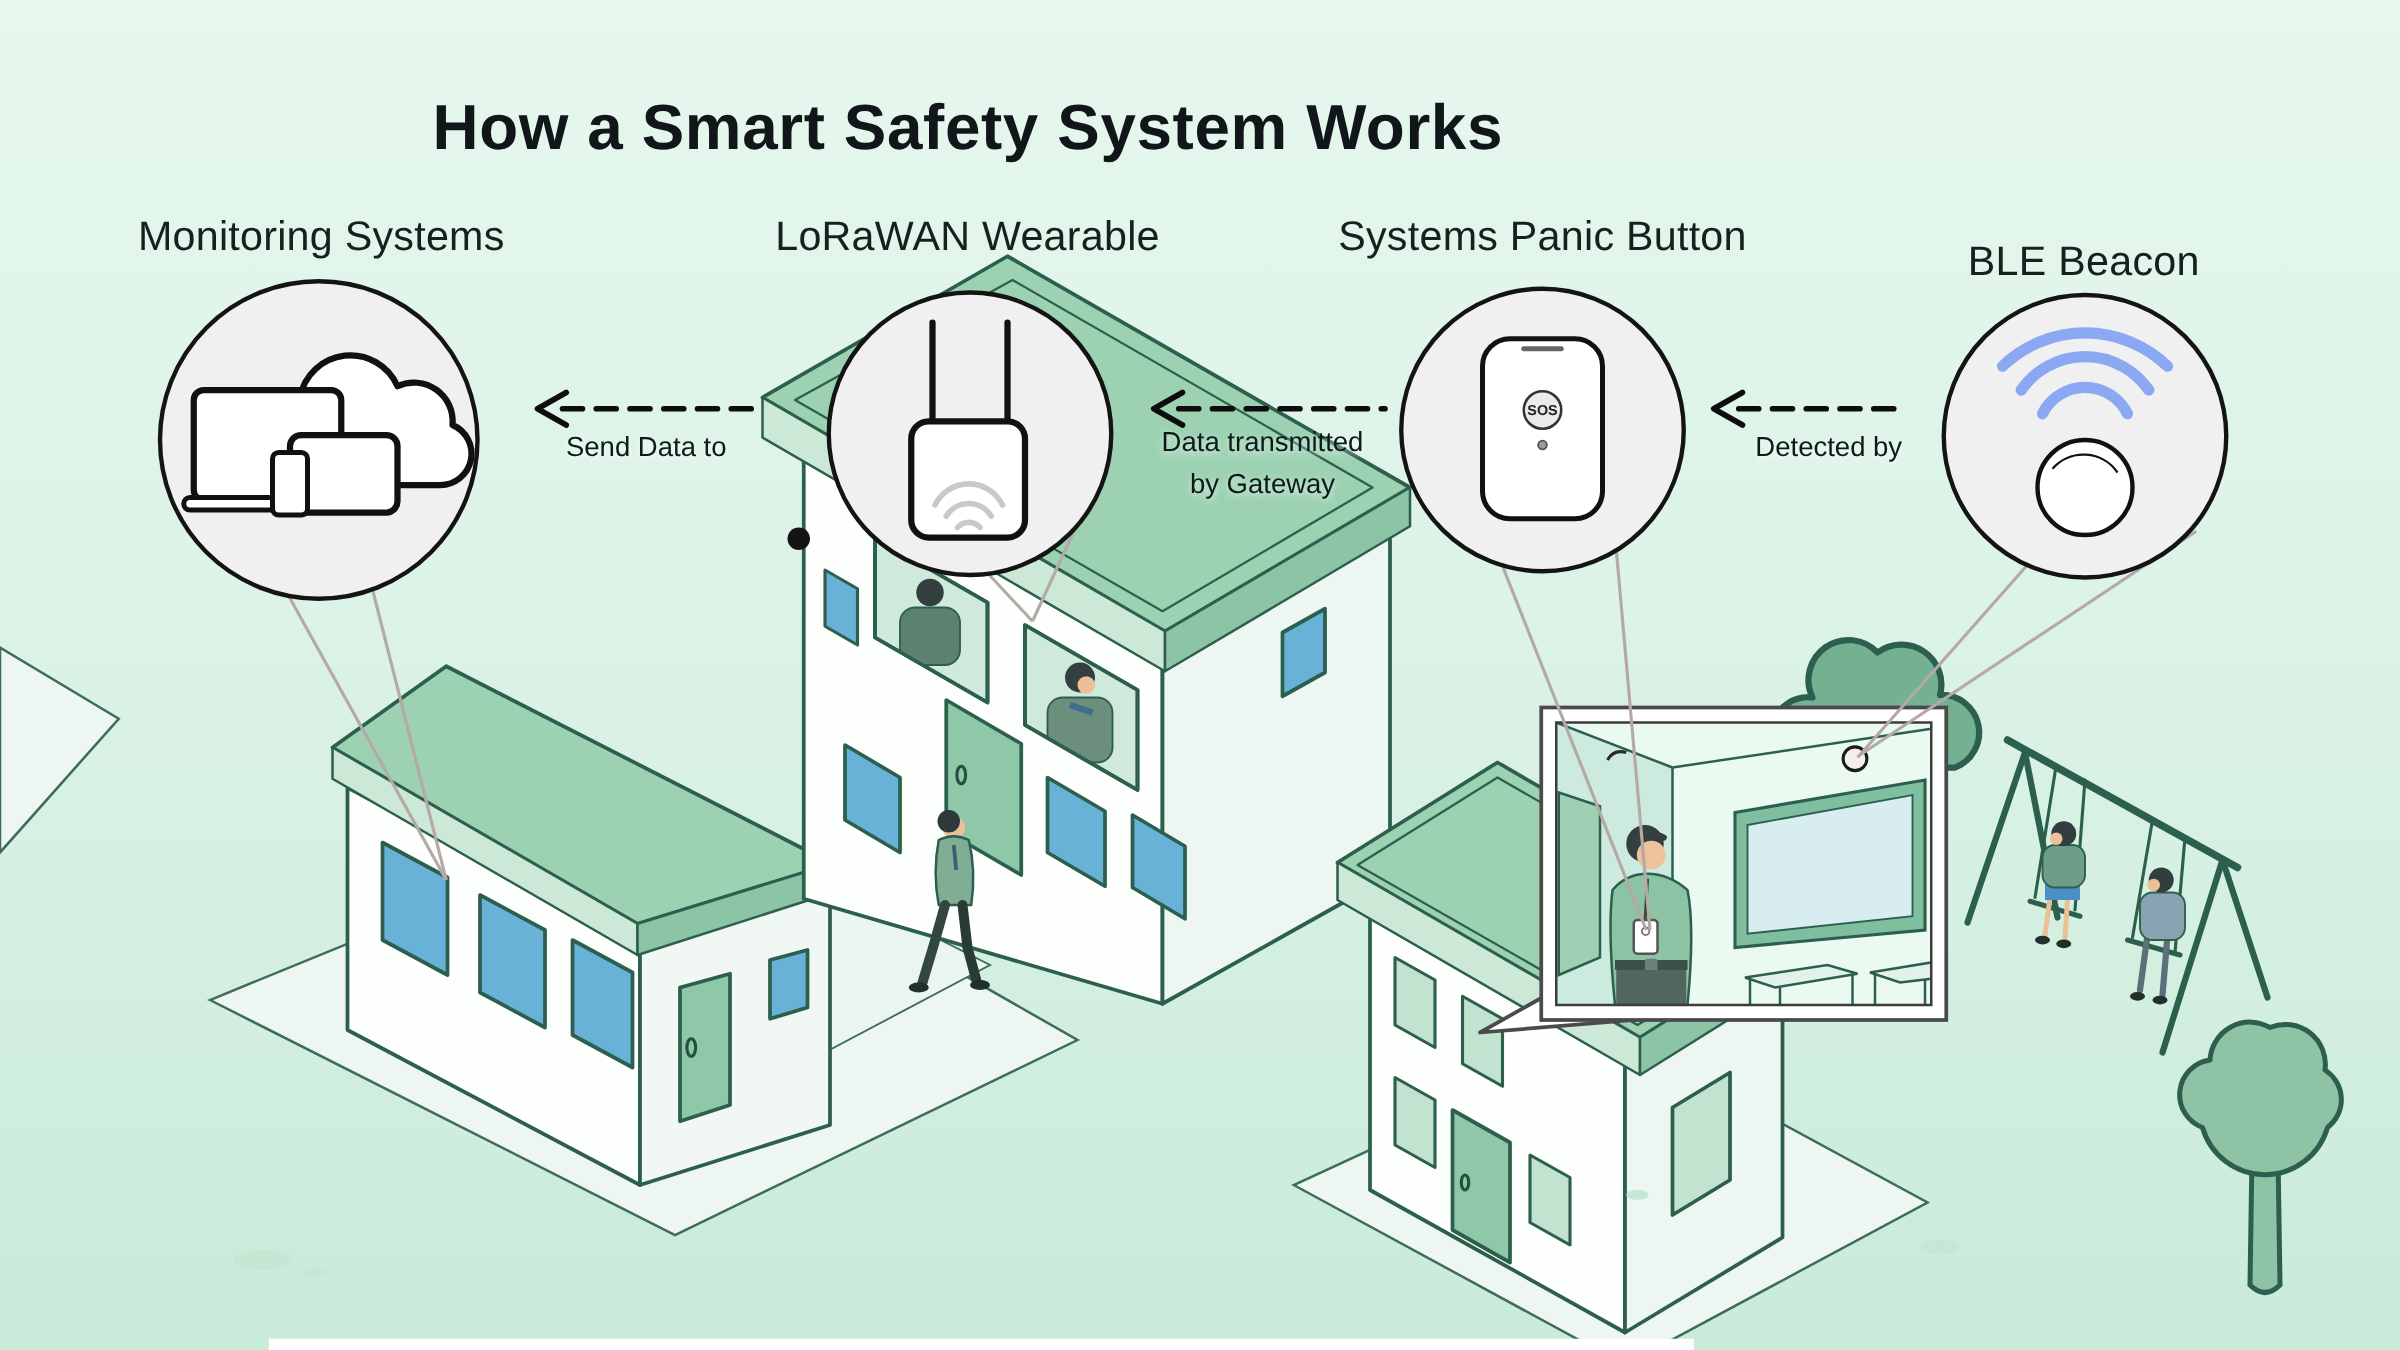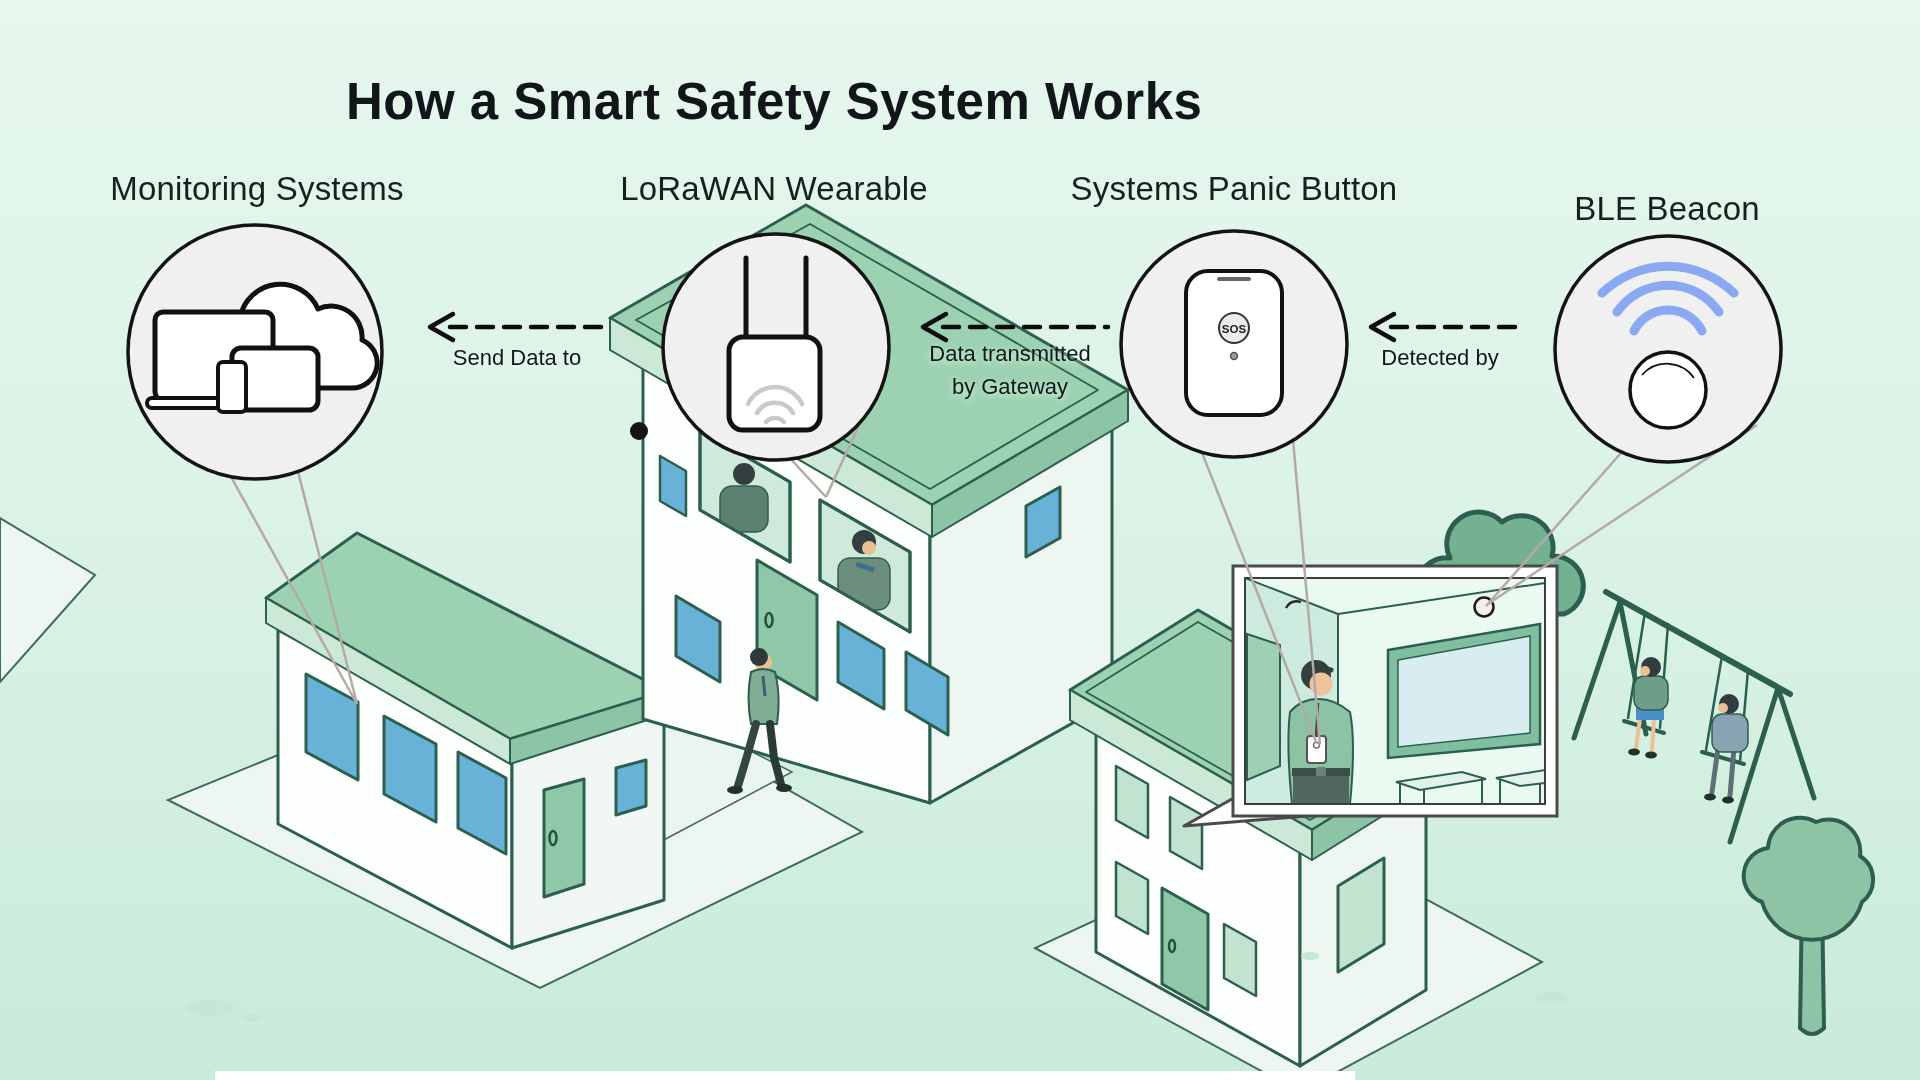--- a/index.html
+++ b/index.html
@@ -21,21 +21,21 @@
   .node-label.n2 { left:524px; }
   .node-label.n3 { left:984px; }
   .node-label.n4 { left:1417px;margin-top:20px; }
   .flow-label {
     position:absolute; width:320px; text-align:center; font-size:22px;
     color:#0e1a19; text-shadow:0 2px 6px rgba(255,255,255,0.75);
   }
   .flow-label span { display:block; line-height:33px; }
   .fl1 { left:357px; top:341px; }
   .fl2 { left:850px; top:337px; }
-  .fl3 { left:1280px; top:341px; }
+  .fl3 { left:1280px; top:341px;padding-left:23px; }
 </style>
 </head>
 <body>
 
 <div class="canvas">
 
 <svg class="scene-svg" viewBox="0 0 1920 1080">
   <defs>
     <clipPath id="clip-uw1">
           <polygon points="700,430 790,482 790,562 700,510"></polygon>

